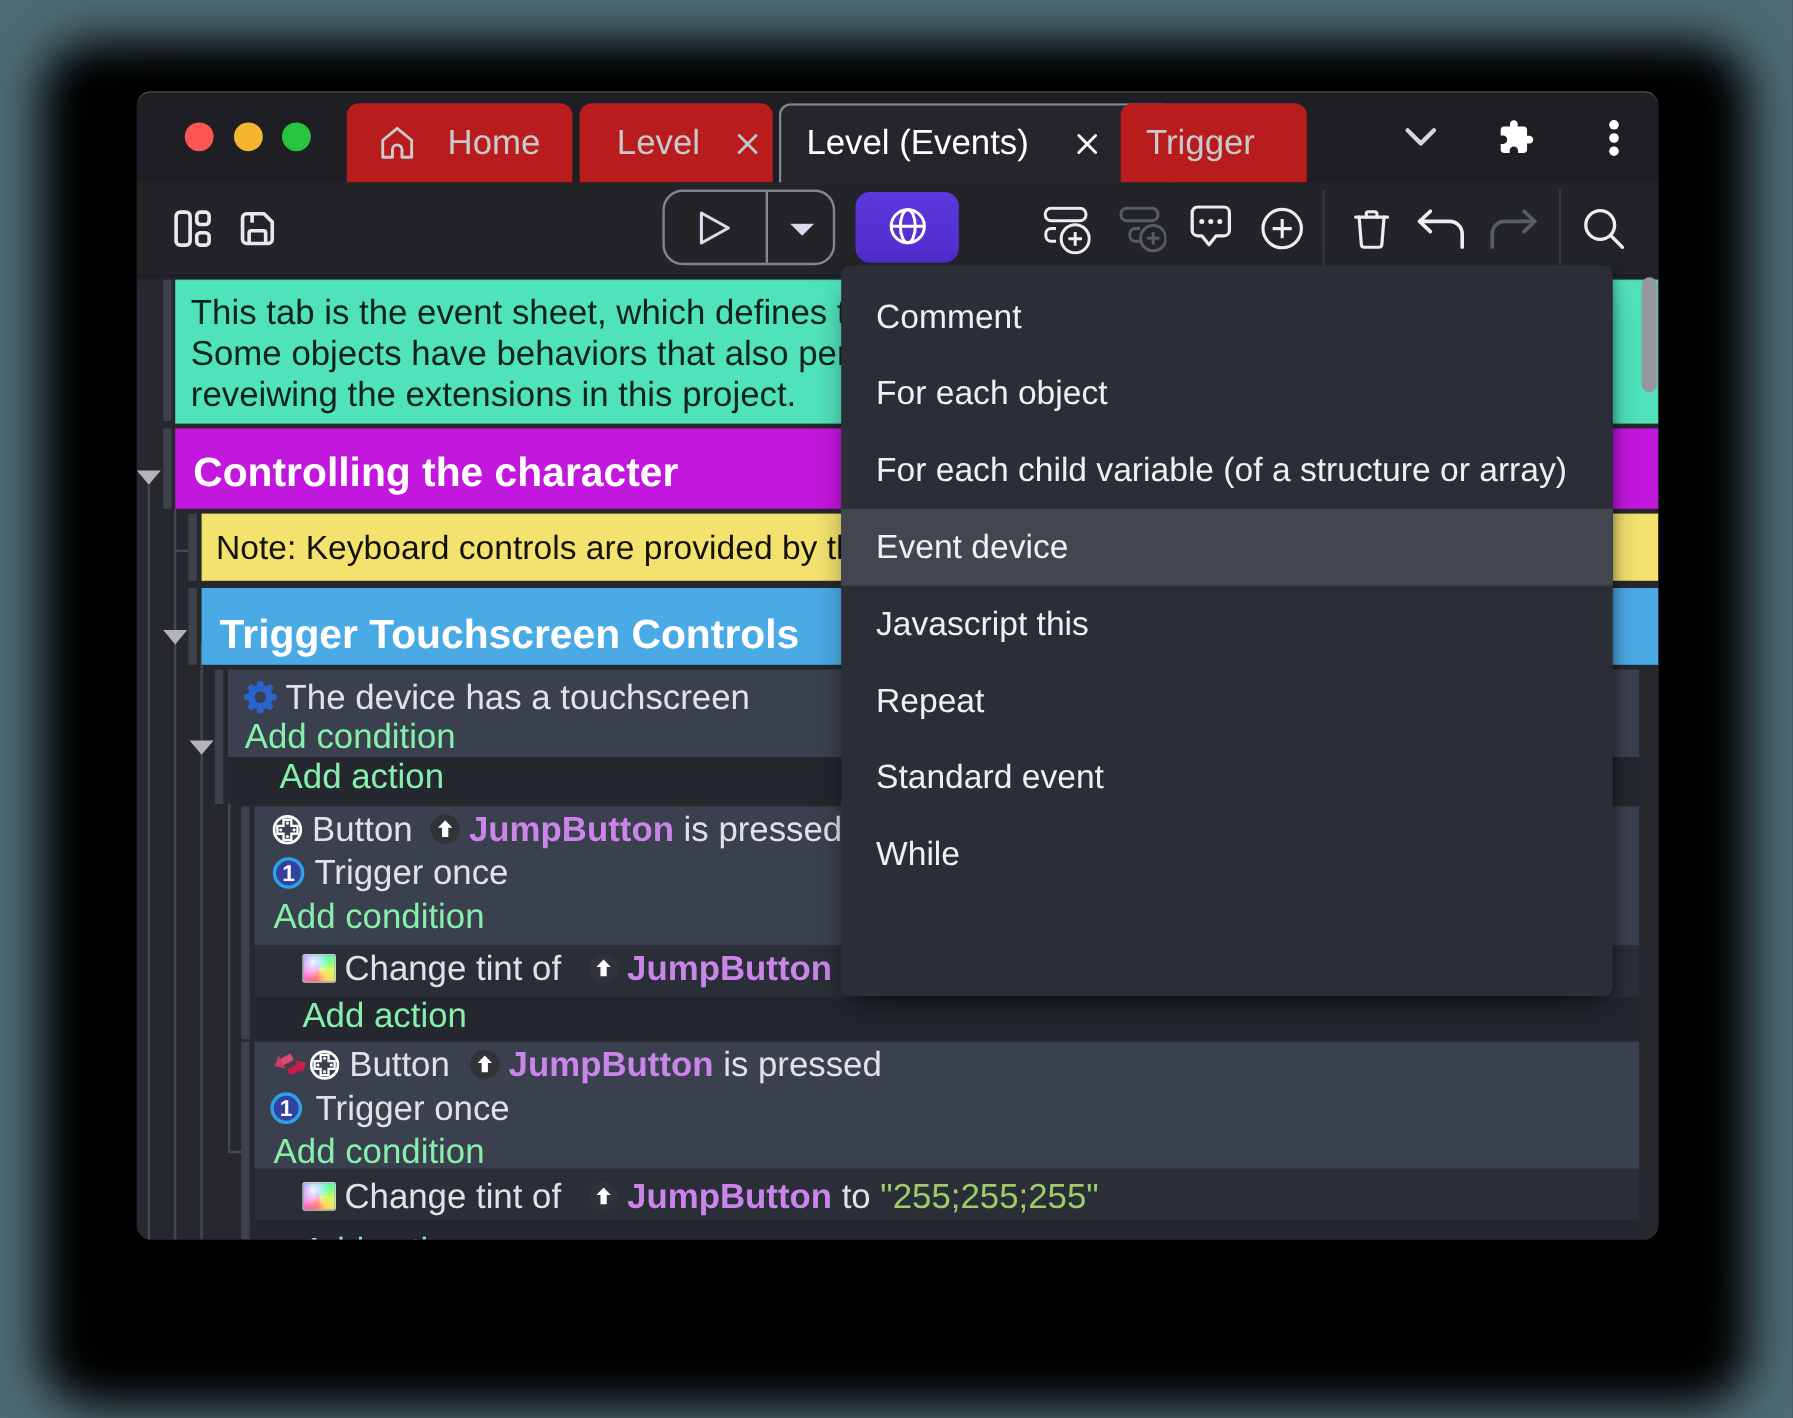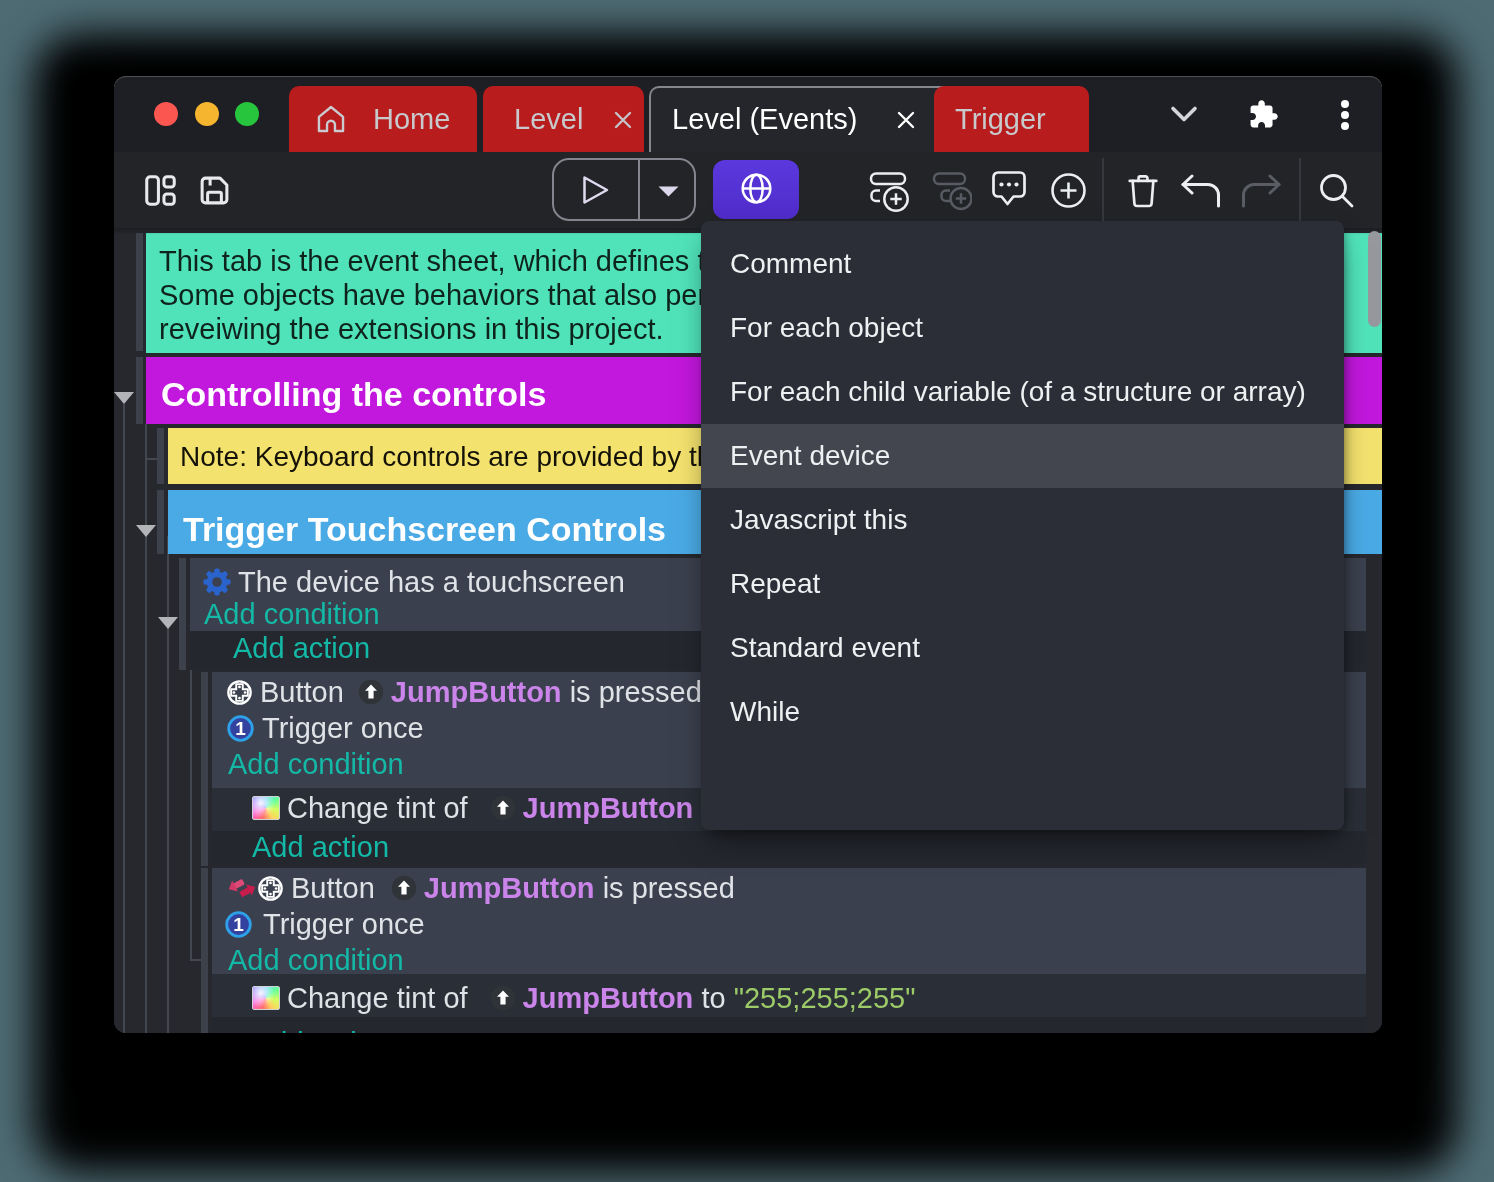--- a/index.html
+++ b/index.html
@@ -40,21 +40,21 @@
   .guide { position:absolute; width:2px; background:#43474f; }
   .spine { position:absolute; width:7px; background:#3c414c; }
   .blk { position:absolute; right:16px; }
   .full { right:0; }
   .tri { position:absolute; width:0; height:0; border-left:10px solid transparent; border-right:10px solid transparent; border-top:12px solid #b2b4b8; }
   .ev { background:#3a404d; }
   .act { background:#2a2e37; }
   .band { background:#24272e; }
   .row { position:absolute; white-space:nowrap; color:#dfe2e6; font-size:29px; height:36px; line-height:36px; }
   .row .icon { display:inline-block; vertical-align:middle; position:relative; top:-2px; }
-  .gray { color:#14b8a6; }
+  .gray { color:#86efac; }
   .jb { color:#cb85ea; font-weight:bold; }
   .str { color:#9ccb68; }
   #thumb { position:absolute; right:1px; top:3px; width:13px; height:96px; background:#96989d; border-radius:7px; z-index:20; }
   
   #menu { position:absolute; left:587px; top:145px; width:643px; height:609px; background:#2b2e36; border-radius:8px;
           box-shadow:0 14px 28px -8px rgba(0,0,0,0.55), 4px 4px 10px -4px rgba(0,0,0,0.4); z-index:50; padding-top:11px; }
   .mi { height:64px; line-height:64px; padding-left:29px; color:#eef0f2; font-size:28px; white-space:nowrap; }
   .mi.hl { background:#43464f; }
 </style>
 </head>
@@ -198,21 +198,21 @@
     <div class="blk band" style="left:98px; top:603px; height:35px;"></div>
     <div class="blk ev" style="left:98px; top:640px; height:106px;"></div>
     <div class="blk act" style="left:98px; top:746px; height:43px;"></div>
     <div class="blk band" style="left:98px; top:789px; height:16px;"></div>
 
     <div class="tri" style="left:0px;  top:164px;"></div>
     <div class="tri" style="left:22px; top:297px;"></div>
     <div class="tri" style="left:44px; top:389px;"></div>
 
     <div class="row" style="left:45px; top:16px; height:auto; color:#0e231c; font-size:29px; line-height:34px;">This tab is the event sheet, which defines the logic of the game.<br>Some objects have behaviors that also perform some of the logic. It's<br>reveiwing the extensions in this project.</div>
-    <div class="row" style="left:47px; top:143px; height:46px; line-height:46px; color:#ffffff; font-size:34px; font-weight:bold;">Controlling the controls</div>
+    <div class="row" style="left:47px; top:143px; height:46px; line-height:46px; color:#ffffff; font-size:34px; font-weight:bold;">Controlling the character</div>
     <div class="row" style="left:66px; top:211px; color:#141208; font-size:28px;">Note: Keyboard controls are provided by the Keyboard object. Gamepads</div>
     <div class="row" style="left:69px; top:278px; height:46px; line-height:46px; color:#ffffff; font-size:34px; font-weight:bold;">Trigger Touchscreen Controls</div>
 
     <div class="row" style="left:89px; top:336px;"><svg class="icon" width="28" height="28" viewBox="0 0 28 28" style="margin-right:7px;">
           <g fill="#2a63cc">
             <circle cx="14" cy="14" r="10.4"></circle>
             <rect x="11.3" y="0.4" width="5.4" height="6.5" rx="1.8" transform="rotate(0 14 14)"></rect>
             <rect x="11.3" y="0.4" width="5.4" height="6.5" rx="1.8" transform="rotate(45 14 14)"></rect>
             <rect x="11.3" y="0.4" width="5.4" height="6.5" rx="1.8" transform="rotate(90 14 14)"></rect>
             <rect x="11.3" y="0.4" width="5.4" height="6.5" rx="1.8" transform="rotate(135 14 14)"></rect>

